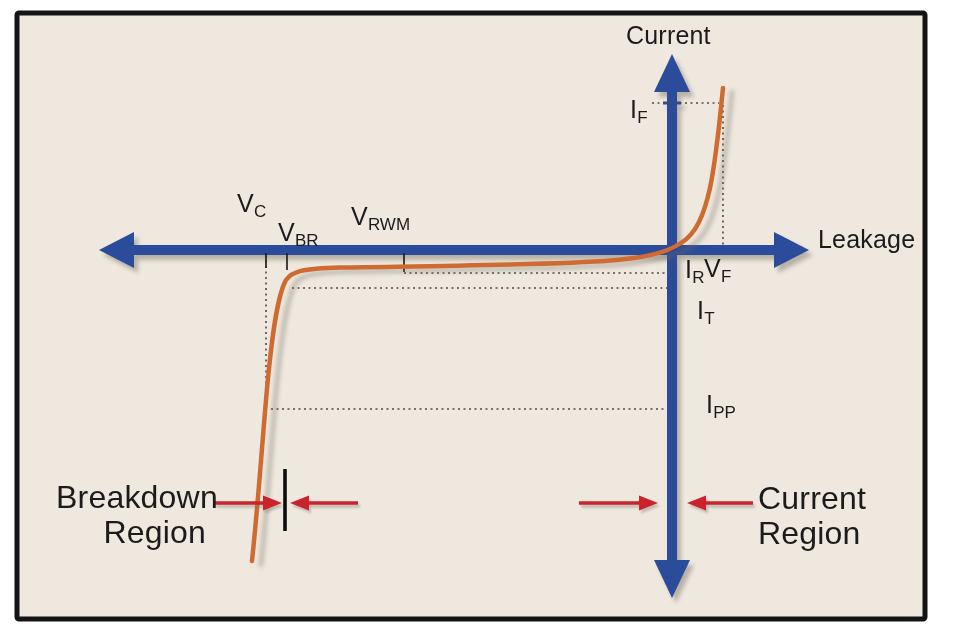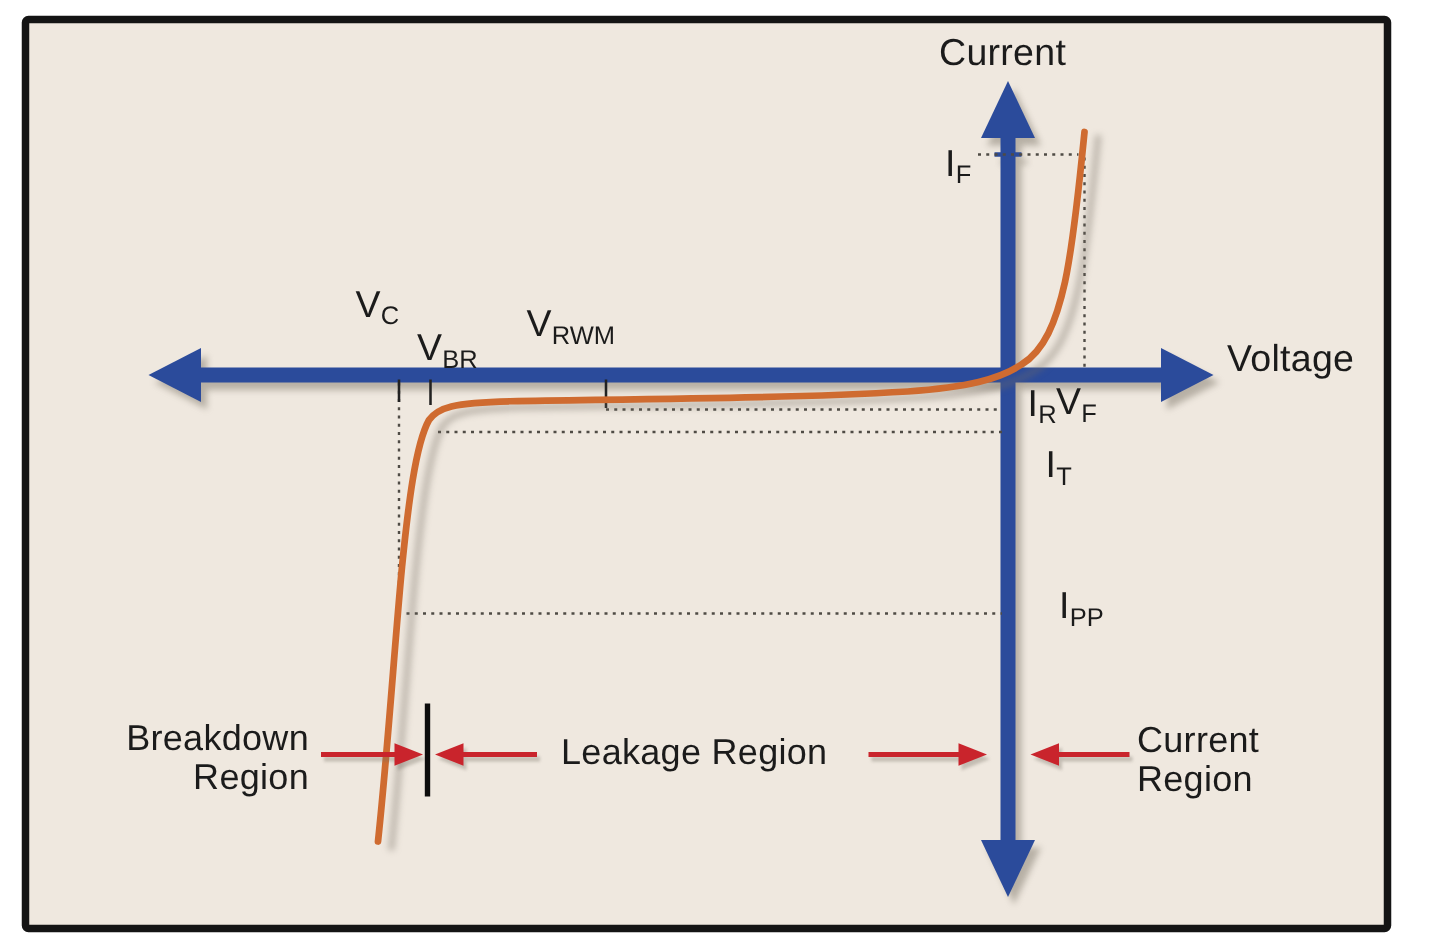--- a/index.html
+++ b/index.html
@@ -22,21 +22,21 @@
   .ticks line{stroke:#222;stroke-width:1.7px;}
   .divider-bar{stroke:#0c0c0c;stroke-width:3.6px;}
   .red-arrows{filter:drop-shadow(2px 3px 1px rgba(115,108,96,0.35));}
   .red-arrows line{stroke:var(--arrow-red);stroke-width:3.4px;}
   .red-arrows polygon{fill:var(--arrow-red);}
   .lbl{
     position:absolute;color:var(--text);font-size:25px;line-height:1.08;
     white-space:nowrap;letter-spacing:0.2px;
   }
   .lbl sub{font-size:17px;line-height:0;vertical-align:-5px;letter-spacing:0;}
-  .region-lbl{font-size:24px;}
+  .region-lbl{font-size:32px;}
   .breakdown{text-align:right;white-space:normal;width:150px;}
   .forward{text-align:left;white-space:normal;width:120px;}
 </style>
 </head>
 <body>
 
 <div class="stage">
 
   <svg width="956" height="634" viewBox="0 0 956 634" aria-hidden="true">
 
@@ -86,37 +86,34 @@
       <polygon points="687,503 706,495.5 706,510.5"></polygon>
       <line x1="704" y1="503" x2="753" y2="503"></line>
     </g>
     <line class="divider-bar" x1="285" y1="469" x2="285" y2="531"></line>
   </svg>
 
   <div class="lbl" style="left:626px;top:22px;">
     <span>Current</span>
   </div>
   <div class="lbl" style="left:818px;top:226px;">
-    <span>Voltage</span>
+    <span>Leakage</span>
   </div>
 
   <div class="lbl" style="left:630px;top:84px;margin-top:12px;"><span>I</span><sub>F</sub></div>
   <div class="lbl" style="left:237px;top:190px;"><span>V</span><sub>C</sub></div>
   <div class="lbl" style="left:278px;top:219px;"><span>V</span><sub>BR</sub></div>
   <div class="lbl" style="left:351px;top:203px;"><span>V</span><sub>RWM</sub></div>
   <div class="lbl" style="left:685px;top:256px;"><span>I</span><sub>R</sub></div>
   <div class="lbl" style="left:704px;top:255px;"><span>V</span><sub>F</sub></div>
   <div class="lbl" style="left:685px;top:297px;margin-left:12px;"><span>I</span><sub>T</sub></div>
   <div class="lbl" style="left:706px;top:391px;"><span>I</span><sub>PP</sub></div>
 
   <div class="lbl region-lbl breakdown" style="left:56px;top:480px;">
     <div>Breakdown</div>
     <div>Region</div>
   </div>
-  <div class="lbl region-lbl" style="left:374px;top:489px;">
-    <span>Leakage Region</span>
-  </div>
   <div class="lbl region-lbl forward" style="left:758px;top:481px;">
     <div>Current</div>
     <div>Region</div>
   </div>
 
 </div>
 
 </body></html>

